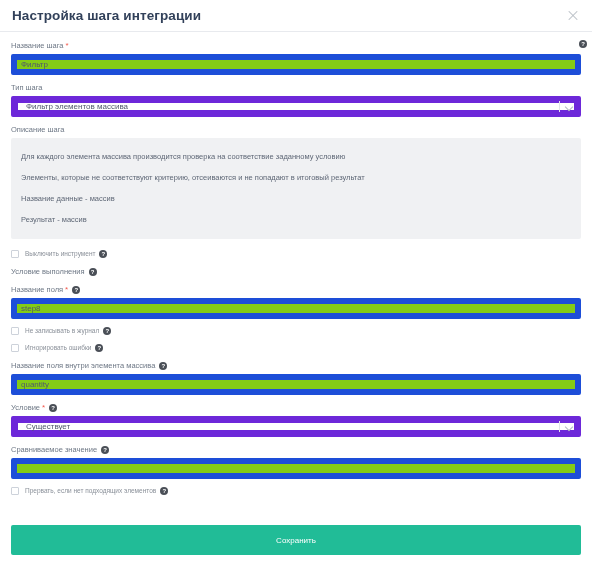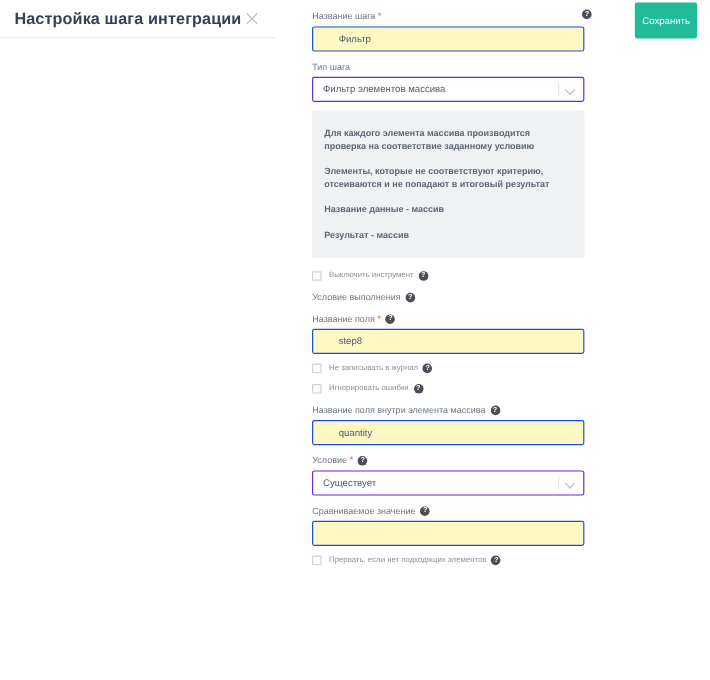--- a/index.html
+++ b/index.html
@@ -15,21 +15,21 @@
     color: #3c4858;
     overflow: hidden;
   }
 
   .modal {
     width: 592px;
     height: 567px;
     background: #ffffff;
     position: relative;
     display: flex;
-    gap: 20px;
+    flex-direction: column;
   }
 
   
   .modal-header {
     height: 32px;
     flex: 0 0 32px;
     display: flex;
     align-items: center;
     justify-content: space-between;
     padding: 0 10px 0 12px;
@@ -99,37 +99,37 @@
     text-align: center;
     font-weight: bold;
     margin-left: 4px;
     cursor: pointer;
     flex: 0 0 8px;
   }
 
   .text-input {
     width: 100%;
     height: 21px;
-    border: 1px solid #1d4ed8;
+    border: 6px solid #1d4ed8;
     border-radius: 2px;
-    background: #fef9c3;
+    background: #84cc16;
     font-family: "Liberation Sans", sans-serif;
     font-size: 8px;
     color: #50596b;
-    padding: 0 21px;
+    padding: 0 4px;
     outline: none;
     display: block;
   }
   .text-input::placeholder { color: #a9b0bb; }
 
   .select-wrap { position: relative; width: 100%; }
   .select-box {
     width: 100%;
     height: 21px;
-    border: 1px solid #6d28d9;
+    border: 7px solid #6d28d9;
     border-radius: 2px;
     background: #ffffff;
     font-size: 8px;
     color: #50596b;
     padding: 0 34px 0 8px;
     display: flex;
     align-items: center;
     cursor: pointer;
   }
   .select-sep {
@@ -159,21 +159,20 @@
     border-bottom: 1px solid #b3bac4;
     transform: rotate(-45deg);
   }
 
   
   .desc-panel {
     background: #f0f1f3;
     border-radius: 2px;
     padding: 8px 10px 9px 10px;
     margin-bottom: 10px;
-    font-weight: bold;
   }
   .desc-line {
     font-size: 7.5px;
     color: #5d6675;
     line-height: 11px;
     padding: 5px 0;
   }
 
   
   .check-row {
@@ -253,20 +252,23 @@
         <span>Тип шага</span>
       </div>
       <div class="select-wrap">
         <div class="select-box">Фильтр элементов массива</div>
         <div class="select-sep"></div>
         <div class="select-arrow"></div>
       </div>
     </div>
 
     <div class="field">
+      <div class="field-label">
+        <span>Описание шага</span>
+      </div>
       <div class="desc-panel">
         <div class="desc-line">Для каждого элемента массива производится проверка на соответствие заданному условию</div>
         <div class="desc-line">Элементы, которые не соответствуют критерию, отсеиваются и не попадают в итоговый результат</div>
         <div class="desc-line">Название данные - массив</div>
         <div class="desc-line">Результат - массив</div>
       </div>
     </div>
 
     <div class="check-row">
       <span class="checkbox"></span>

